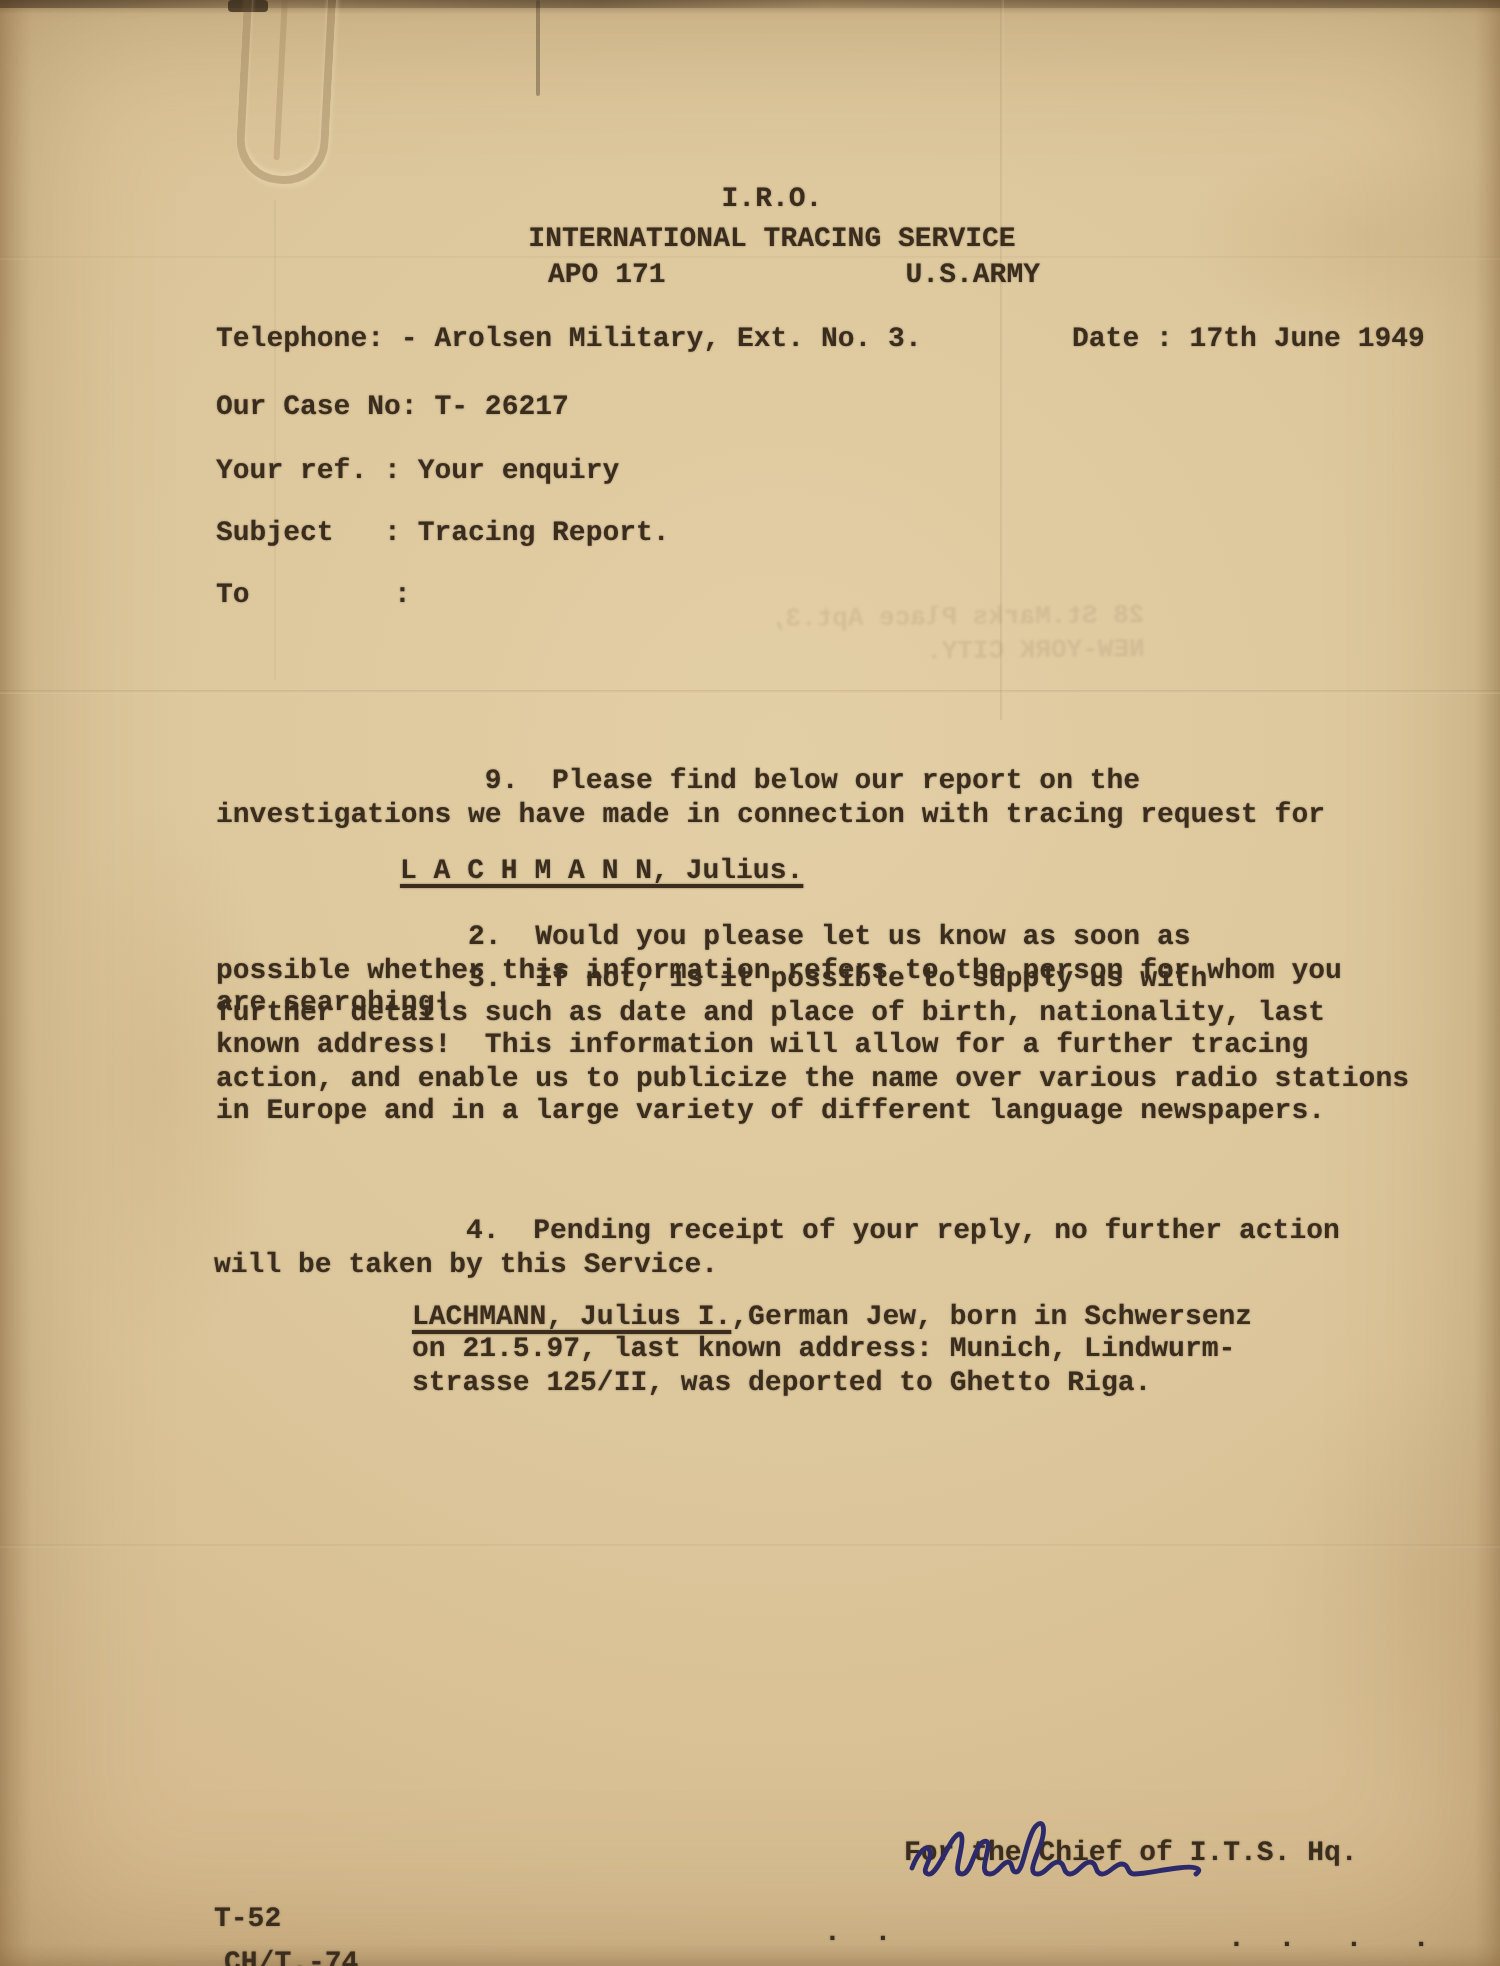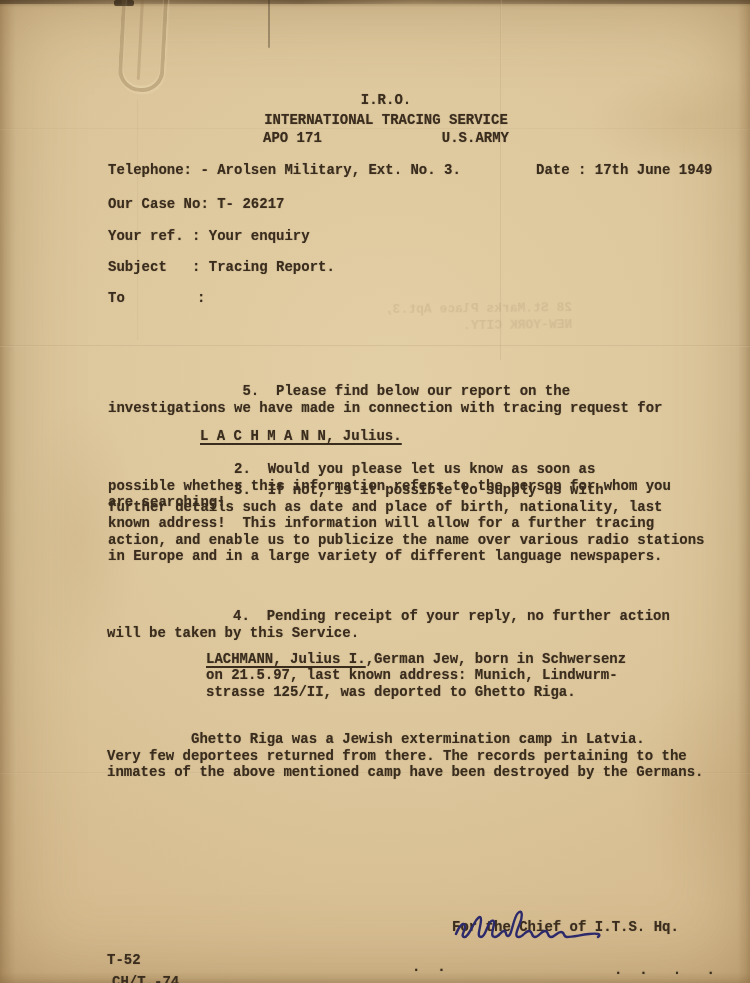--- a/index.html
+++ b/index.html
@@ -58,53 +58,50 @@
   <div class="crease-h" style="top:772px;opacity:.6;"></div>
   <div class="crease-v" style="left:500px;top:0;height:360px;"></div>
   <div class="crease-v" style="left:137px;top:100px;height:240px;opacity:.6;"></div>
   <div class="stain" style="left:590px;top:70px;width:190px;height:100px;background:radial-gradient(closest-side,rgba(160,124,74,.14),rgba(160,124,74,0));"></div>
   <div class="stain" style="left:20px;top:400px;width:120px;height:280px;background:radial-gradient(closest-side,rgba(160,124,74,.12),rgba(160,124,74,0));"></div>
   <div class="stain" style="left:630px;top:680px;width:160px;height:220px;background:radial-gradient(closest-side,rgba(160,124,74,.12),rgba(160,124,74,0));"></div>
   <div class="ghost" style="left:385px;top:300px;"><span>28 St.Marks Place Apt.3,</span><br><span>NEW-YORK CITY.</span></div>
 
   <div class="t center" style="left:263px;top:60px;width:246px;">I.R.O.</div>
   <div class="t center" style="left:263px;top:80px;width:246px;">INTERNATIONAL TRACING SERVICE</div>
-  <div class="t hdr3" style="left:263px;top:98px;width:246px;gap:16px;">
+  <div class="t hdr3" style="left:274px;top:98px;width:246px;gap:16px;">
     <span>APO 171</span>
     <span>U.S.ARMY</span>
   </div>
 
   <div class="t" style="left:108px;top:130px;">Telephone: - Arolsen Military, Ext. No. 3.</div>
   <div class="t" style="left:523px;top:130px;padding-left:13px;">Date : 17th June 1949</div>
   <div class="t" style="left:108px;top:164px;">Our Case No: T- 26217</div>
   <div class="t" style="left:108px;top:196px;">Your ref. : Your enquiry</div>
   <div class="t" style="left:108px;top:227px;">Subject   : Tracing Report.</div>
 
   <div class="t" style="left:108px;top:258px;">To</div>
   <div class="t" style="left:197px;top:258px;">:</div>
 
-  <div class="t" style="left:108px;top:351px;">                5.  Please find below our report on the
+  <div class="t" style="left:108px;top:351px;">                9.  Please find below our report on the
 investigations we have made in connection with tracing request for</div>
   <div class="t u" style="left:200px;top:396px;">L A C H M A N N, Julius.</div>
   <div class="t" style="left:108px;top:429px;">               2.  Would you please let us know as soon as
 possible whether this information refers to the person for whom you
 are searching!</div>
   <div class="t" style="left:108px;top:450px;">               3.  If not, is it possible to supply us with
 further details such as date and place of birth, nationality, last
 known address!  This information will allow for a further tracing
 action, and enable us to publicize the name over various radio stations
 in Europe and in a large variety of different language newspapers.</div>
   <div class="t" style="left:107px;top:576px;">               4.  Pending receipt of your reply, no further action
 will be taken by this Service.</div>
 
   <div class="t" style="left:206px;top:619px;line-height:16.3px;"><span class="u">LACHMANN, Julius I.</span><span>,German Jew, born in Schwersenz</span><br><span>on 21.5.97, last known address: Munich, Lindwurm-</span><br><span>strasse 125/II, was deported to Ghetto Riga.</span></div>
 
-  <div class="t" style="left:107px;top:699px;">          Ghetto Riga was a Jewish extermination camp in Latvia.
-Very few deportees returned from there. The records pertaining to the
-inmates of the above mentioned camp have been destroyed by the Germans.</div>
 
   <div class="t" style="left:452px;top:887px;">For the Chief of I.T.S. Hq.</div>
   <div class="t" style="left:412px;top:927px;">.  .</div>
   <svg class="sig" width="170" height="44" viewBox="0 0 170 44">
     <path d="M8 28 C11 20 16 15 17 20 C18 24 12 30 16 31 C19 32 22 25 26 18 C29 12 33 8 33 14 C33 21 28 31 33 31 C37 31 38 23 41 18 C43 14 47 13 46 18 C45 24 42 31 47 31 C51 31 53 25 56 25 C59 25 57 30 60 30 C64 30 65 12 70 7 C74 3 75 9 72 17 C69 25 66 31 71 31 C75 31 77 25 81 25 C85 25 83 31 87 31 C91 31 93 25 97 25 C101 25 99 31 103 31 C107 31 109 26 113 26 C117 26 115 31 119 31 C125 31 132 29 141 28 C149 27 154 28 150 31" fill="none" stroke="#2c2a6b" stroke-width="2.4" stroke-linecap="round" stroke-linejoin="round"></path>
   </svg>
   <div class="t" style="left:614px;top:930px;">.  .   .   .</div>
 
   <div class="t" style="left:107px;top:920px;">T-52</div>
   <div class="t" style="left:112px;top:942px;">CH/T.-74</div>

